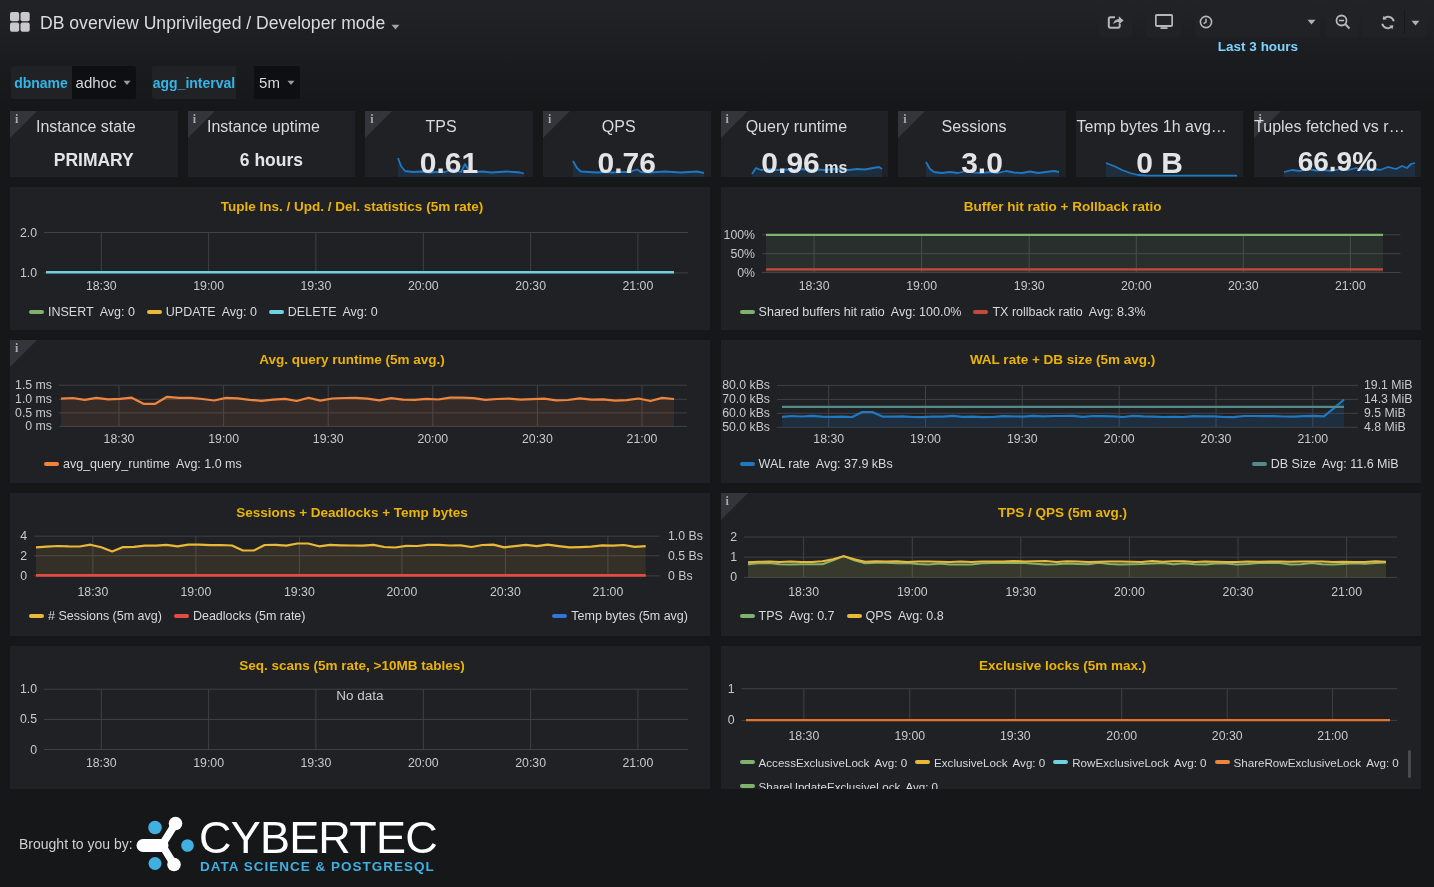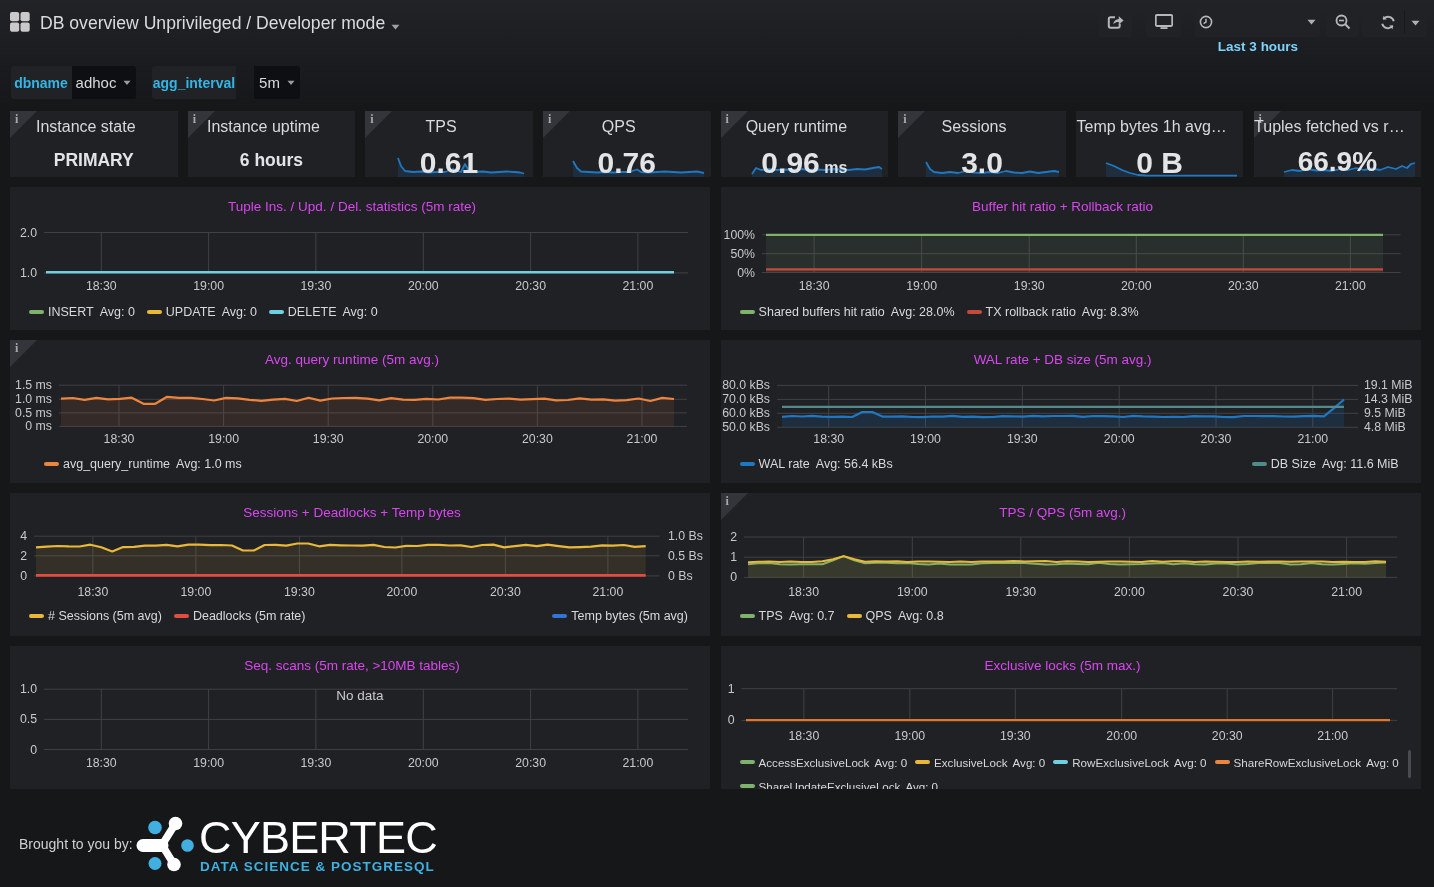--- a/index.html
+++ b/index.html
@@ -1,17 +1,17 @@
 <!DOCTYPE html>
 <html><head><meta charset="utf-8"><style>
 
 *{margin:0;padding:0;box-sizing:border-box;}
 body{width:1434px;height:887px;background:#161719;font-family:'Liberation Sans',sans-serif;overflow:hidden;position:relative;}
 .panel{position:absolute;background:#202125;}
-.ptitle{position:absolute;width:100%;text-align:center;font-size:13.5px;font-weight:normal;color:#d946ef;}
+.ptitle{position:absolute;width:100%;text-align:center;font-size:13.5px;font-weight:bold;color:#eab308;}
 .stitle{position:absolute;width:100%;text-align:center;font-size:16px;font-weight:500;color:#d8d9da;}
 .legend{position:absolute;display:flex;align-items:center;font-size:12.5px;color:#d8d9da;white-space:nowrap;}
 .sw{display:inline-block;width:15px;height:4px;border-radius:2px;margin-right:4px;}
 .li{display:flex;align-items:center;margin-right:12px;}
 .avg{margin-left:6px;}
 .lk{font-size:11.6px;}
 .lk .li{margin-right:8px;}
 .lk .avg{margin-left:5px;}
 .lk .sw{margin-right:4px;}
 .navbtn{position:absolute;background:#212226;border-radius:2px;display:flex;align-items:center;justify-content:center;}
@@ -196,21 +196,21 @@
     <text x="755" y="257.7" text-anchor="end" font-size="12.3" fill="#c8c9ca">50%</text>
     <text x="755" y="276.5" text-anchor="end" font-size="12.3" fill="#c8c9ca">0%</text>
     <text x="814.1" y="290" text-anchor="middle" font-size="12.3" fill="#c8c9ca">18:30</text>
     <text x="921.6" y="290" text-anchor="middle" font-size="12.3" fill="#c8c9ca">19:00</text>
     <text x="1029.2" y="290" text-anchor="middle" font-size="12.3" fill="#c8c9ca">19:30</text>
     <text x="1136.3" y="290" text-anchor="middle" font-size="12.3" fill="#c8c9ca">20:00</text>
     <text x="1243.3" y="290" text-anchor="middle" font-size="12.3" fill="#c8c9ca">20:30</text>
     <text x="1350.4" y="290" text-anchor="middle" font-size="12.3" fill="#c8c9ca">21:00</text>
   </svg>
 <div class="legend " style="left:739.6px;top:302.5px;height:18px;">
-    <span class="li"><span class="sw" style="background:#7eb26d"></span>Shared buffers hit ratio<span class="avg">Avg: 28.0%</span></span>
+    <span class="li"><span class="sw" style="background:#7eb26d"></span>Shared buffers hit ratio<span class="avg">Avg: 100.0%</span></span>
     <span class="li"><span class="sw" style="background:#c54a3c"></span>TX rollback ratio<span class="avg">Avg: 8.3%</span></span>
   </div>
 <div class="panel" style="left:10px;top:340px;width:700px;height:143px;overflow:hidden;"></div>
 <div style="position:absolute;left:10px;top:340px;width:0;height:0;border-top:27px solid #33353b;border-right:27px solid transparent;"></div>
 <div style="position:absolute;left:15px;top:341px;color:#a6aaaf;font:bold 12px 'Liberation Serif',serif;">i</div>
 <div class="ptitle" style="left:2px;top:352px;width:700px;">Avg. query runtime (5m avg.)</div>
 <svg style="position:absolute;left:0;top:0;pointer-events:none" width="1434" height="887" viewBox="0 0 1434 887">
     <line x1="59" y1="385.2" x2="687" y2="385.2" stroke="#404145" stroke-width="1"></line>
     <line x1="59" y1="399.3" x2="687" y2="399.3" stroke="#404145" stroke-width="1"></line>
     <line x1="59" y1="412.9" x2="687" y2="412.9" stroke="#404145" stroke-width="1"></line>
@@ -262,21 +262,21 @@
     <text x="1364" y="417.3" text-anchor="start" font-size="12.3" fill="#c8c9ca">9.5 MiB</text>
     <text x="1364" y="431.3" text-anchor="start" font-size="12.3" fill="#c8c9ca">4.8 MiB</text>
     <text x="828.7" y="443" text-anchor="middle" font-size="12.3" fill="#c8c9ca">18:30</text>
     <text x="925.5" y="443" text-anchor="middle" font-size="12.3" fill="#c8c9ca">19:00</text>
     <text x="1022.3" y="443" text-anchor="middle" font-size="12.3" fill="#c8c9ca">19:30</text>
     <text x="1119.2" y="443" text-anchor="middle" font-size="12.3" fill="#c8c9ca">20:00</text>
     <text x="1216.0" y="443" text-anchor="middle" font-size="12.3" fill="#c8c9ca">20:30</text>
     <text x="1312.8" y="443" text-anchor="middle" font-size="12.3" fill="#c8c9ca">21:00</text>
   </svg>
 <div class="legend " style="left:739.6px;top:454.5px;height:18px;">
-    <span class="li"><span class="sw" style="background:#1f78c1"></span>WAL rate<span class="avg">Avg: 56.4 kBs</span></span>
+    <span class="li"><span class="sw" style="background:#1f78c1"></span>WAL rate<span class="avg">Avg: 37.9 kBs</span></span>
   </div>
 <div class="legend " style="right:23.40000000000009px;top:454.5px;height:18px;">
     <span class="li"><span class="sw" style="background:#538a8a"></span>DB Size<span class="avg">Avg: 11.6 MiB</span></span>
   </div>
 <div class="panel" style="left:10px;top:493px;width:700px;height:143px;overflow:hidden;"></div>
 <div class="ptitle" style="left:2px;top:505px;width:700px;">Sessions + Deadlocks + Temp bytes</div>
 <svg style="position:absolute;left:0;top:0;pointer-events:none" width="1434" height="887" viewBox="0 0 1434 887">
     <line x1="34" y1="536.2" x2="659.5" y2="536.2" stroke="#404145" stroke-width="1"></line>
     <line x1="34" y1="555.8" x2="659.5" y2="555.8" stroke="#404145" stroke-width="1"></line>
     <line x1="34" y1="575.9" x2="659.5" y2="575.9" stroke="#404145" stroke-width="1"></line>

